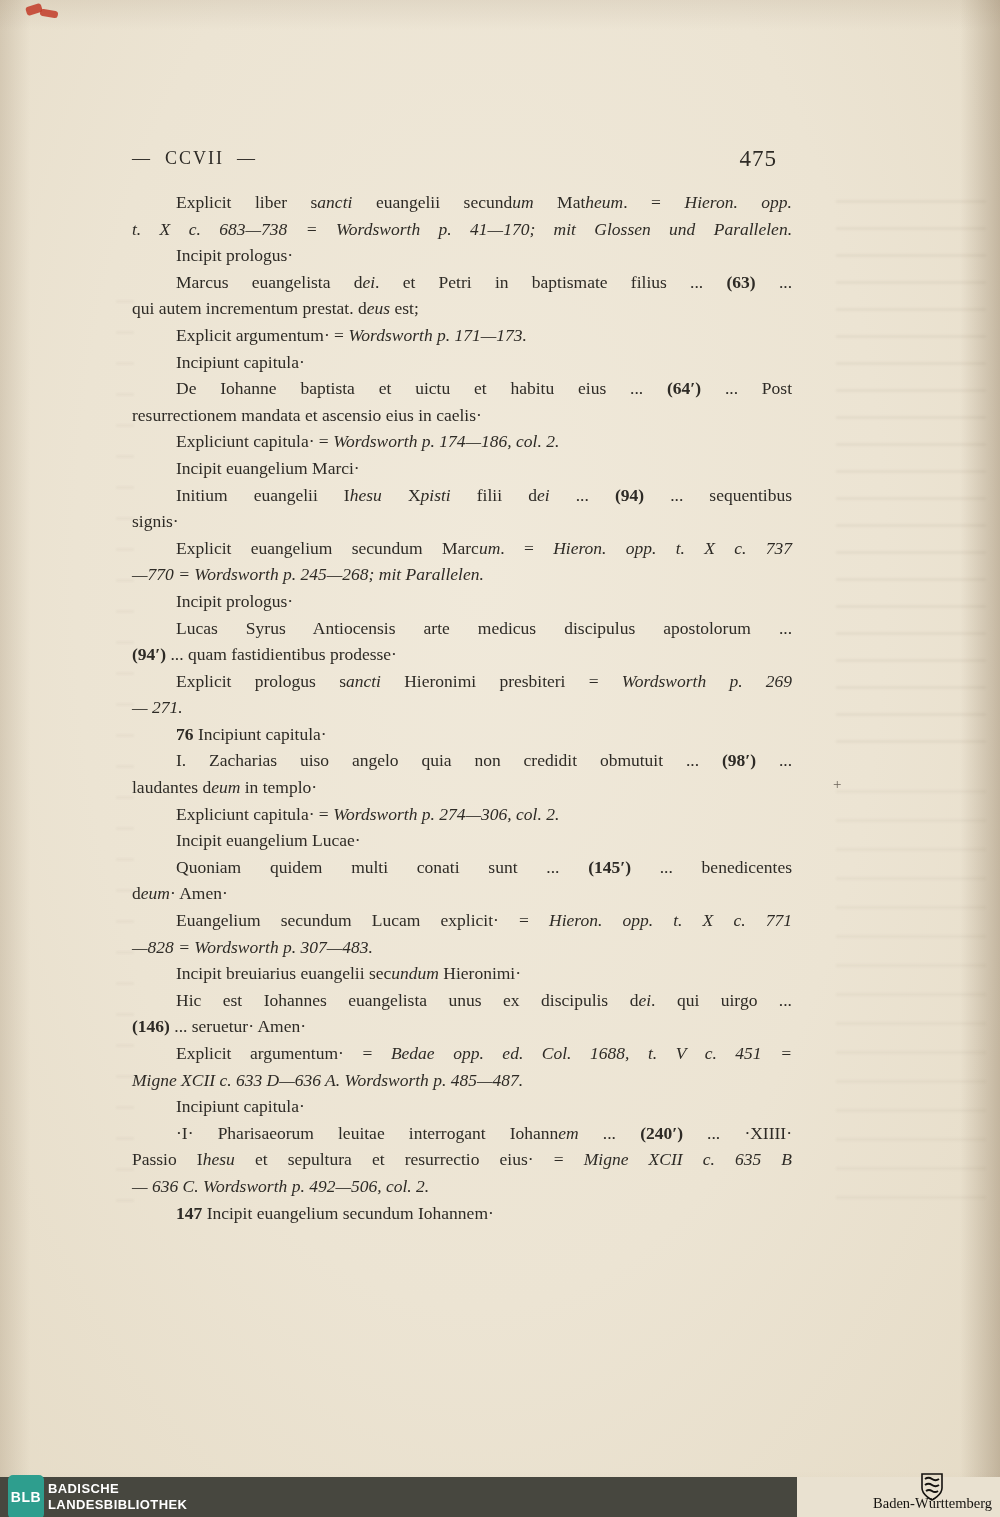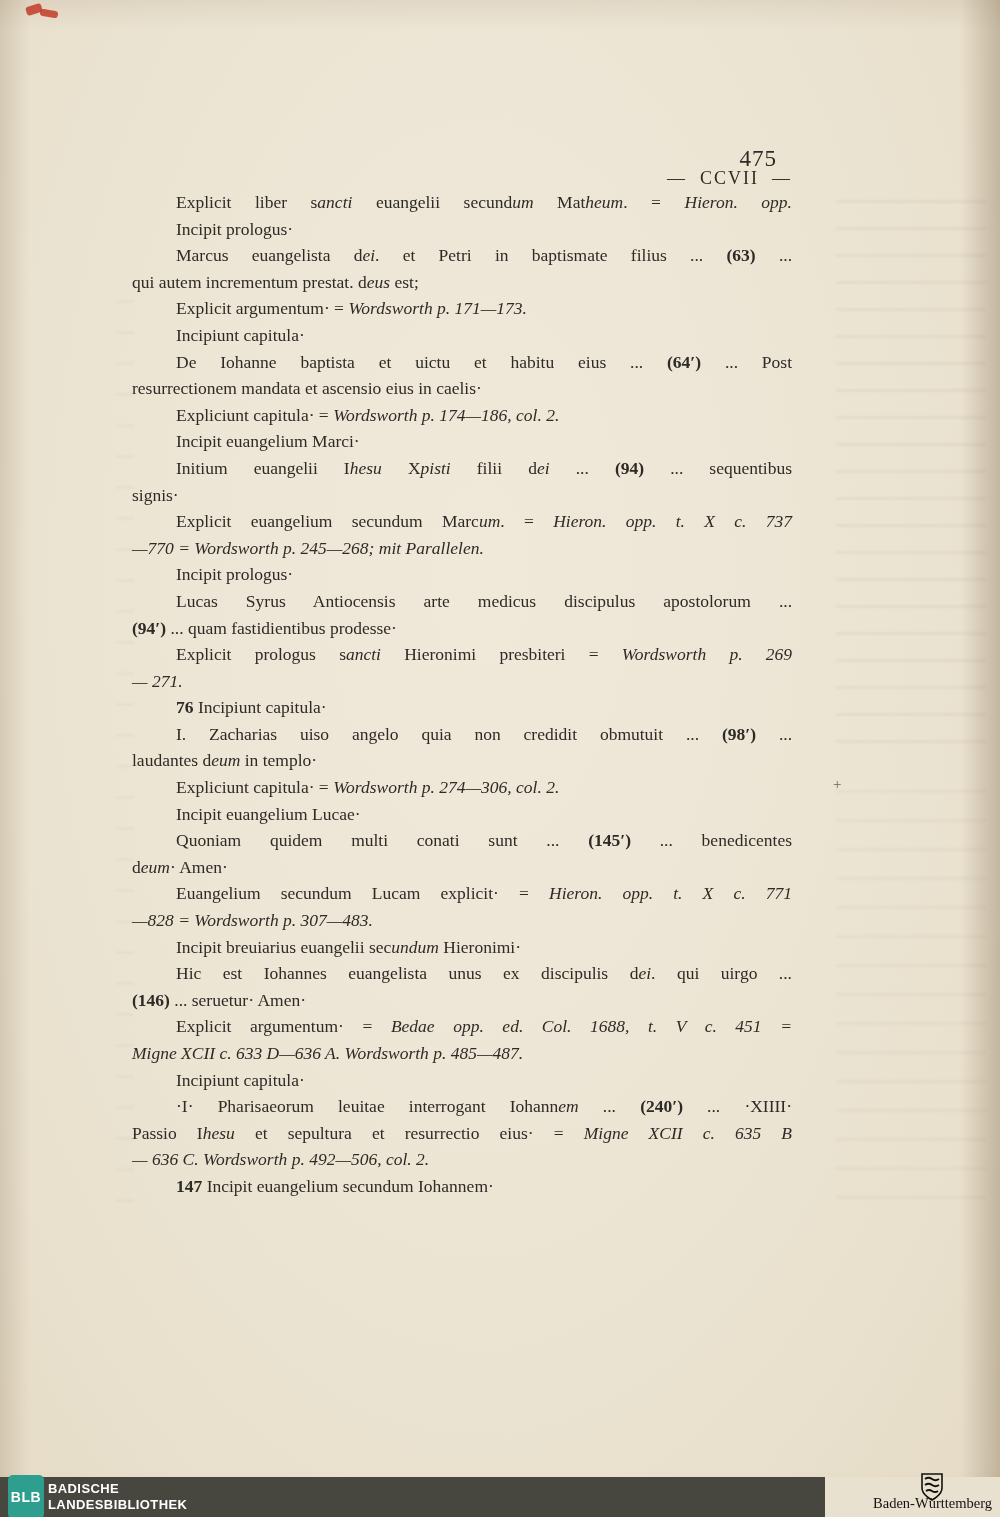--- a/index.html
+++ b/index.html
@@ -31,21 +31,21 @@
   .g1 { left: 836px; top: 200px; width: 150px; height: 560px;
         background: repeating-linear-gradient(180deg, rgba(115,102,80,.12) 0 3px, transparent 3px 27px); opacity: .55; }
   .g2 { left: 836px; top: 790px; width: 150px; height: 420px;
         background: repeating-linear-gradient(180deg, rgba(115,102,80,.10) 0 3px, transparent 3px 29px); opacity: .5; }
   .g3 { left: 116px; top: 300px; width: 18px; height: 930px;
         background: repeating-linear-gradient(180deg, rgba(115,102,80,.10) 0 3px, transparent 3px 31px); opacity: .45; }
 
   
   .folio {
     position: absolute; left: 132px; top: 148px; width: 660px;
-    text-align: right; font-size: 18px; letter-spacing: 2px; white-space: pre; margin-top: 20px;
+    text-align: left; font-size: 18px; letter-spacing: 2px; white-space: pre;
   }
   .pagenum {
     position: absolute; left: 132px; top: 146px; width: 645px;
     text-align: right; font-size: 23px; letter-spacing: 1px;
   }
 
   
   .text-block {
     position: absolute; left: 132px; top: 189px; width: 660px;
     font-size: 17.5px; line-height: 26.6px;
@@ -74,21 +74,21 @@
     background: #2e9e8e; color: #ffffff;
     display: flex; align-items: center; justify-content: center;
     font-weight: 700; font-size: 14px; letter-spacing: .5px;
     flex: 0 0 auto;
   }
   .lib-name {
     margin-left: 4px; color: #ffffff; font-weight: 700;
     font-size: 13px; line-height: 16px; letter-spacing: .4px;
   }
   .state-patch {
-    position: absolute; right: 0; bottom: 0; width: 175px; height: 40px;
+    position: absolute; right: 0; bottom: 0; width: 203px; height: 40px;
     background: #e9e1d0;
   }
   .coa {
     position: absolute; right: 56px; bottom: 16px; width: 24px; height: 28px;
   }
   .state-name {
     position: absolute; right: 8px; bottom: 5px;
     font-family: "Liberation Serif", "DejaVu Serif", serif;
     font-size: 14.5px; color: #14120f; white-space: nowrap;
   }
@@ -101,20 +101,21 @@
   <div class="corner-mark"></div>
   <div class="ghost g1"></div>
   <div class="ghost g2"></div>
   <div class="ghost g3"></div>
 
   <div class="folio">—  CCVII  —</div>
   <div class="pagenum">475</div>
 
   <div class="text-block">
       <div class="line indent justify"><span class="rm">Explicit liber s</span><span class="it">ancti</span><span class="rm"> euangelii secund</span><span class="it">um</span><span class="rm"> Mat</span><span class="it">heum</span><span class="rm">. = </span><span class="it">Hieron. opp.</span></div>
+      <div class="line justify"><span class="it">t. X c. 683—738 = Wordsworth p. 41—170; mit Glossen und Parallelen.</span></div>
       <div class="line indent"><span class="rm">Incipit prologus·</span></div>
       <div class="line indent justify"><span class="rm">Marcus euangelista d</span><span class="it">ei</span><span class="rm">. et Petri in baptismate filius ... </span><span class="bd">(63)</span><span class="rm"> ...</span></div>
       <div class="line"><span class="rm">qui autem incrementum prestat. d</span><span class="it">eus</span><span class="rm"> est;</span></div>
       <div class="line indent"><span class="rm">Explicit argumentum· = </span><span class="it">Wordsworth p. 171—173.</span></div>
       <div class="line indent"><span class="rm">Incipiunt capitula·</span></div>
       <div class="line indent justify"><span class="rm">De Iohanne baptista et uictu et habitu eius ... </span><span class="bd">(64′)</span><span class="rm"> ... Post</span></div>
       <div class="line"><span class="rm">resurrectionem mandata et ascensio eius in caelis·</span></div>
       <div class="line indent"><span class="rm">Expliciunt capitula· = </span><span class="it">Wordsworth p. 174—186, col. 2.</span></div>
       <div class="line indent"><span class="rm">Incipit euangelium Marci·</span></div>
       <div class="line indent justify"><span class="rm">Initium euangelii I</span><span class="it">hesu</span><span class="rm"> X</span><span class="it">pisti</span><span class="rm"> filii d</span><span class="it">ei</span><span class="rm"> ... </span><span class="bd">(94)</span><span class="rm"> ... sequentibus</span></div>

